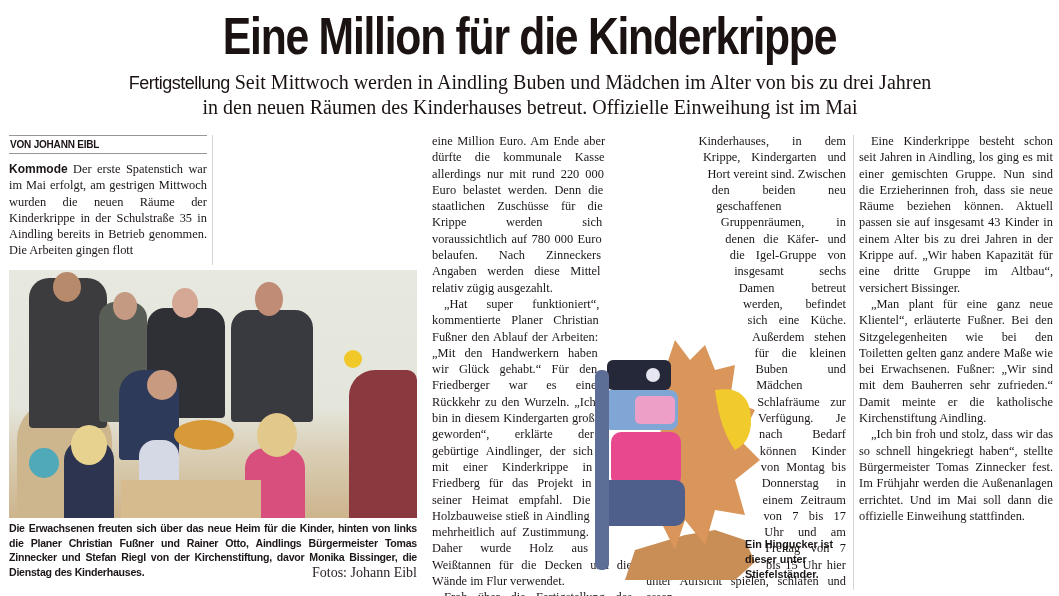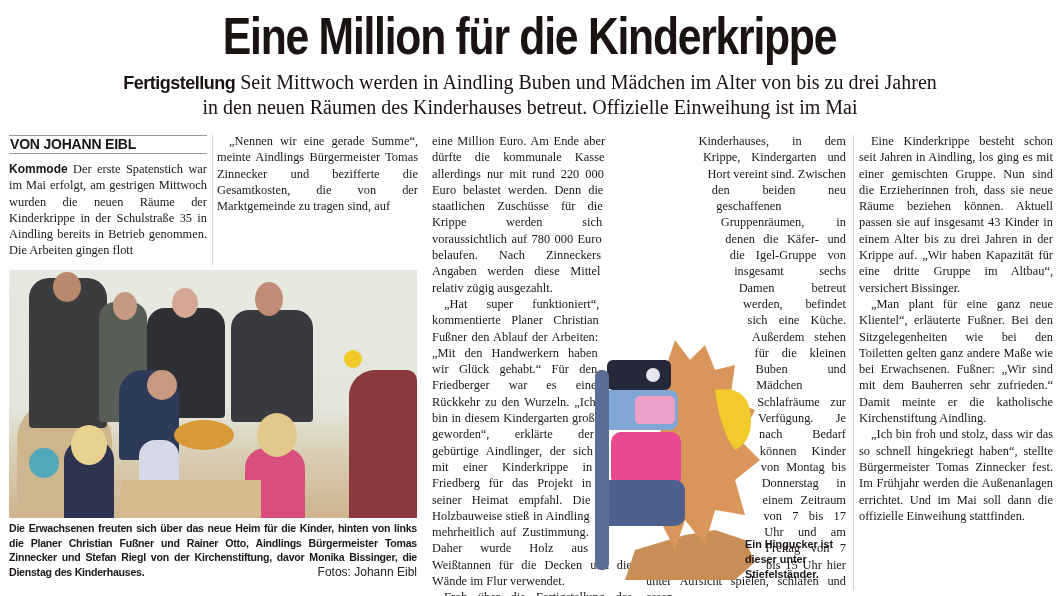--- a/index.html
+++ b/index.html
@@ -9,48 +9,48 @@
   .headline {
     position: absolute; left: 0; top: 6px; width: 1059px; text-align: center;
     font-family: "Liberation Sans", "DejaVu Sans", sans-serif; font-weight: bold;
     font-size: 52px; letter-spacing: -1.5px; line-height: 60px; color: #1b1212;
     transform: scaleX(0.82); transform-origin: center;
   }
   .subhead {
     position: absolute; left: 60px; top: 70px; width: 940px; text-align: center;
     font-size: 20px; line-height: 24px; color: #1b1212;
   }
-  .subhead .kicker { font-family: "Liberation Sans", "DejaVu Sans", sans-serif; font-weight: bold; font-size: 18px; letter-spacing: -0.5px; }
+  .subhead .kicker { font-family: "Liberation Sans", "DejaVu Sans", sans-serif; font-weight: normal; font-size: 18px; letter-spacing: -0.5px; }
 
   .col { position: absolute; font-size: 12.4px; line-height: 16.3px; text-align: justify; color: #1c1616; }
   .col p { margin: 0; }
   .col p.indent { text-indent: 12px; }
   .col .lead { font-family: "Liberation Sans", "DejaVu Sans", sans-serif; font-weight: bold; font-size: 12px; }
 
   .byline {
     position: absolute; left: 9px; top: 135px; width: 198px; height: 19px;
     border-top: 1px solid #9a9494; border-bottom: 1px solid #9a9494;
-    font-family: "Liberation Sans", "DejaVu Sans", sans-serif; font-weight: bold; font-size: 14px;
+    font-family: "Liberation Sans", "DejaVu Sans", sans-serif; font-weight: bold; font-size: 10px;
     line-height: 17px; padding-left: 1px; letter-spacing: -0.2px;
   }
 
   .photo {
     position: absolute; left: 9px; top: 270px; width: 408px; height: 248px; overflow: hidden;
     background: linear-gradient(180deg, #e7e9e0 0%, #e4e6dc 55%, #d9cdb3 75%, #cdb48c 100%);
   }
   .photo .shape { position: absolute; }
 
   .caption {
     position: absolute; left: 9px; top: 521px; width: 408px;
     font-family: "Liberation Sans", "DejaVu Sans", sans-serif; font-weight: bold;
     font-size: 10.6px; line-height: 14.6px; text-align: justify; letter-spacing: -0.25px; color: #1c1616;
   }
   .credit {
     position: absolute; left: 300px; top: 565px; width: 117px; text-align: right;
-    font-family: Liberation Sans, sans-serif; font-size: 12px; color: #2a2424;
+    font-family: Liberation Serif, serif; font-size: 14px; color: #2a2424;
   }
 
   .bootrack { position: absolute; left: 595px; top: 330px; width: 168px; height: 256px; }
 
   .side-caption {
     position: absolute; left: 745px; top: 537px; width: 100px;
     font-family: "Liberation Sans", "DejaVu Sans", sans-serif; font-weight: bold;
     font-size: 10.8px; line-height: 15px; color: #1c1616;
   }
 
@@ -65,21 +65,20 @@
   <span class="kicker">Fertigstellung</span><span> Seit Mittwoch werden in Aindling Buben und Mädchen im Alter von bis zu drei Jahren</span><br>
   <span>in den neuen Räumen des Kinderhauses betreut. Offizielle Einweihung ist im Mai</span>
 </div>
 
 <div class="byline">VON JOHANN EIBL</div>
 <div class="col" style="left:9px; top:161px; width:198px;">
   <p><span class="lead">Kommode</span><span> Der erste Spatenstich war im Mai erfolgt, am gestrigen Mittwoch wurden die neuen Räume der Kinderkrippe in der Schulstraße 35 in Aindling bereits in Betrieb genommen. Die Arbeiten gingen flott</span></p>
 </div>
 
 <div class="col" style="left:217px; top:133px; width:201px;">
-  <p class="indent">„Nennen wir eine gerade Summe“, meinte Aindlings Bürgermeister Tomas Zinnecker und bezifferte die Gesamtkosten, die von der Marktgemeinde zu tragen sind, auf</p>
 </div>
 
 <div class="photo">
   <div class="shape" style="left:8px;top:130px;width:95px;height:118px;background:#cdb58e;border-radius:40px 40px 0 0;"></div>
   <div class="shape" style="left:20px;top:178px;width:30px;height:30px;border-radius:50%;background:#4fa9b8;"></div>
   <div class="shape" style="left:20px;top:8px;width:78px;height:150px;background:#3c3c3e;border-radius:20px 20px 4px 4px;"></div>
   <div class="shape" style="left:44px;top:2px;width:28px;height:30px;border-radius:50%;background:#b88a6c;"></div>
   <div class="shape" style="left:90px;top:32px;width:48px;height:120px;background:#585d55;border-radius:16px 16px 4px 4px;"></div>
   <div class="shape" style="left:104px;top:22px;width:24px;height:28px;border-radius:50%;background:#c49a82;"></div>
   <div class="shape" style="left:138px;top:38px;width:78px;height:110px;background:#2f3035;border-radius:18px 18px 4px 4px;"></div>

